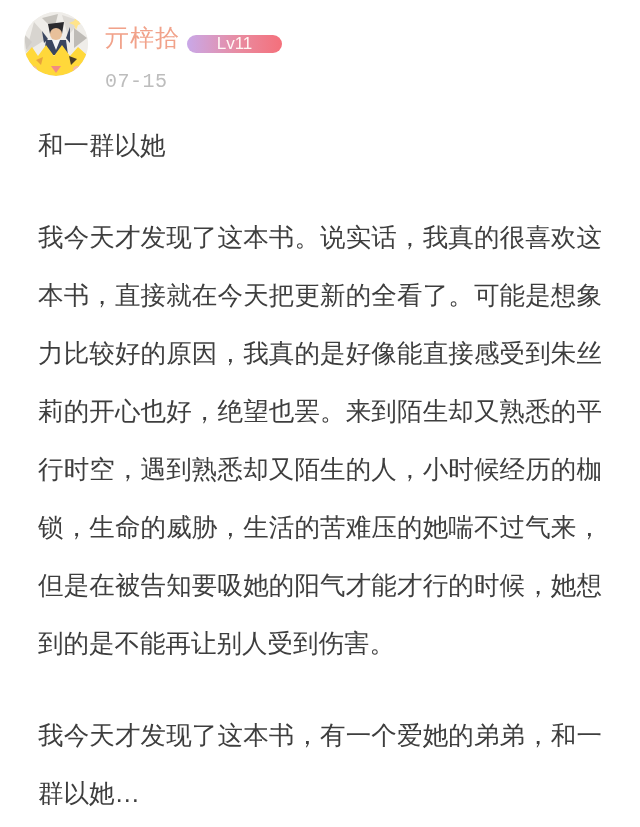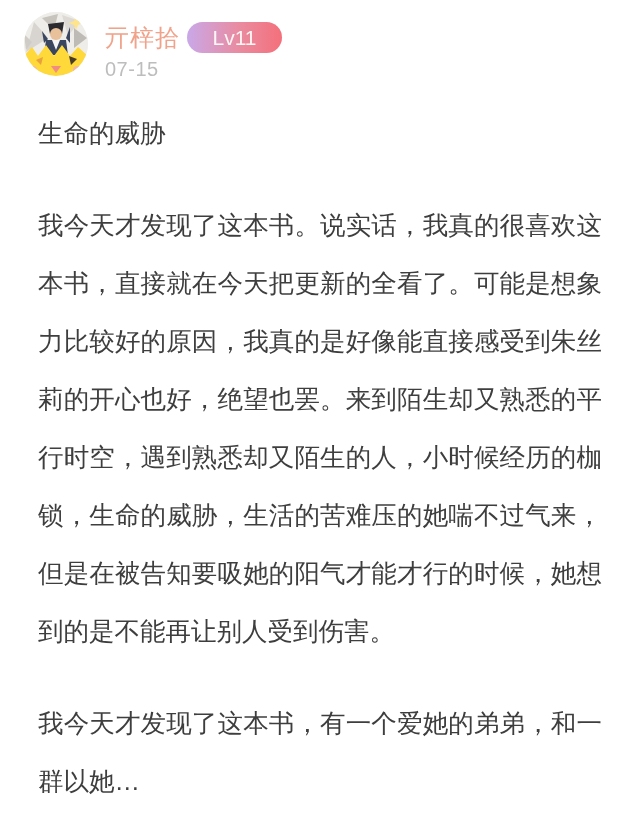--- a/index.html
+++ b/index.html
@@ -39,34 +39,35 @@
     gap: 7px;
   }
   .username {
     font-size: 24px;
     line-height: 31px;
     color: #F1A28A;
     letter-spacing: 1px;
   }
   .level-badge {
     width: 95px;
-    height: 31px;
+    height: 18px;
     border-radius: 16px;
     background: linear-gradient(90deg, #C9A8E8 0%, #E98BA0 55%, #F4707B 100%);
     color: #FFF6F4;
-    font-size: 21px;
+    font-size: 17px;
     display: flex;
     align-items: center;
     justify-content: center;
   }
   .post-date {
-    margin-top: 5px;
+    margin-top: 17px;
     font-size: 20px;
     color: #BDBDBD;
     letter-spacing: 0.5px;
+    font-family: Liberation Mono, monospace;
   }
   .post-body {
     margin-top: 23px;
     padding: 0 38px;
   }
   .post-body p {
     margin: 0 0 34px 0;
     font-size: 25.5px;
     line-height: 58px;
     color: #3E3E3E;
@@ -123,18 +124,18 @@
       <div class="meta-row">
         <span class="username">亓梓拾</span>
         <span class="level-badge">Lv11</span>
       </div>
       <div class="post-date">07-15</div>
     </div>
 
   </header>
 
   <main class="post-body">
-    <p>生命的威胁</p>
+    <p>和一群以她</p>
     <p>我今天才发现了这本书。说实话，我真的很喜欢这本书，直接就在今天把更新的全看了。可能是想象力比较好的原因，我真的是好像能直接感受到朱丝莉的开心也好，绝望也罢。来到陌生却又熟悉的平行时空，遇到熟悉却又陌生的人，小时候经历的枷锁，生命的威胁，生活的苦难压的她喘不过气来，但是在被告知要吸她的阳气才能才行的时候，她想到的是不能再让别人受到伤害。</p>
     <p>我今天才发现了这本书，有一个爱她的弟弟，和一群以她…</p>
   </main>
 
 </div>
 
 </body></html>

